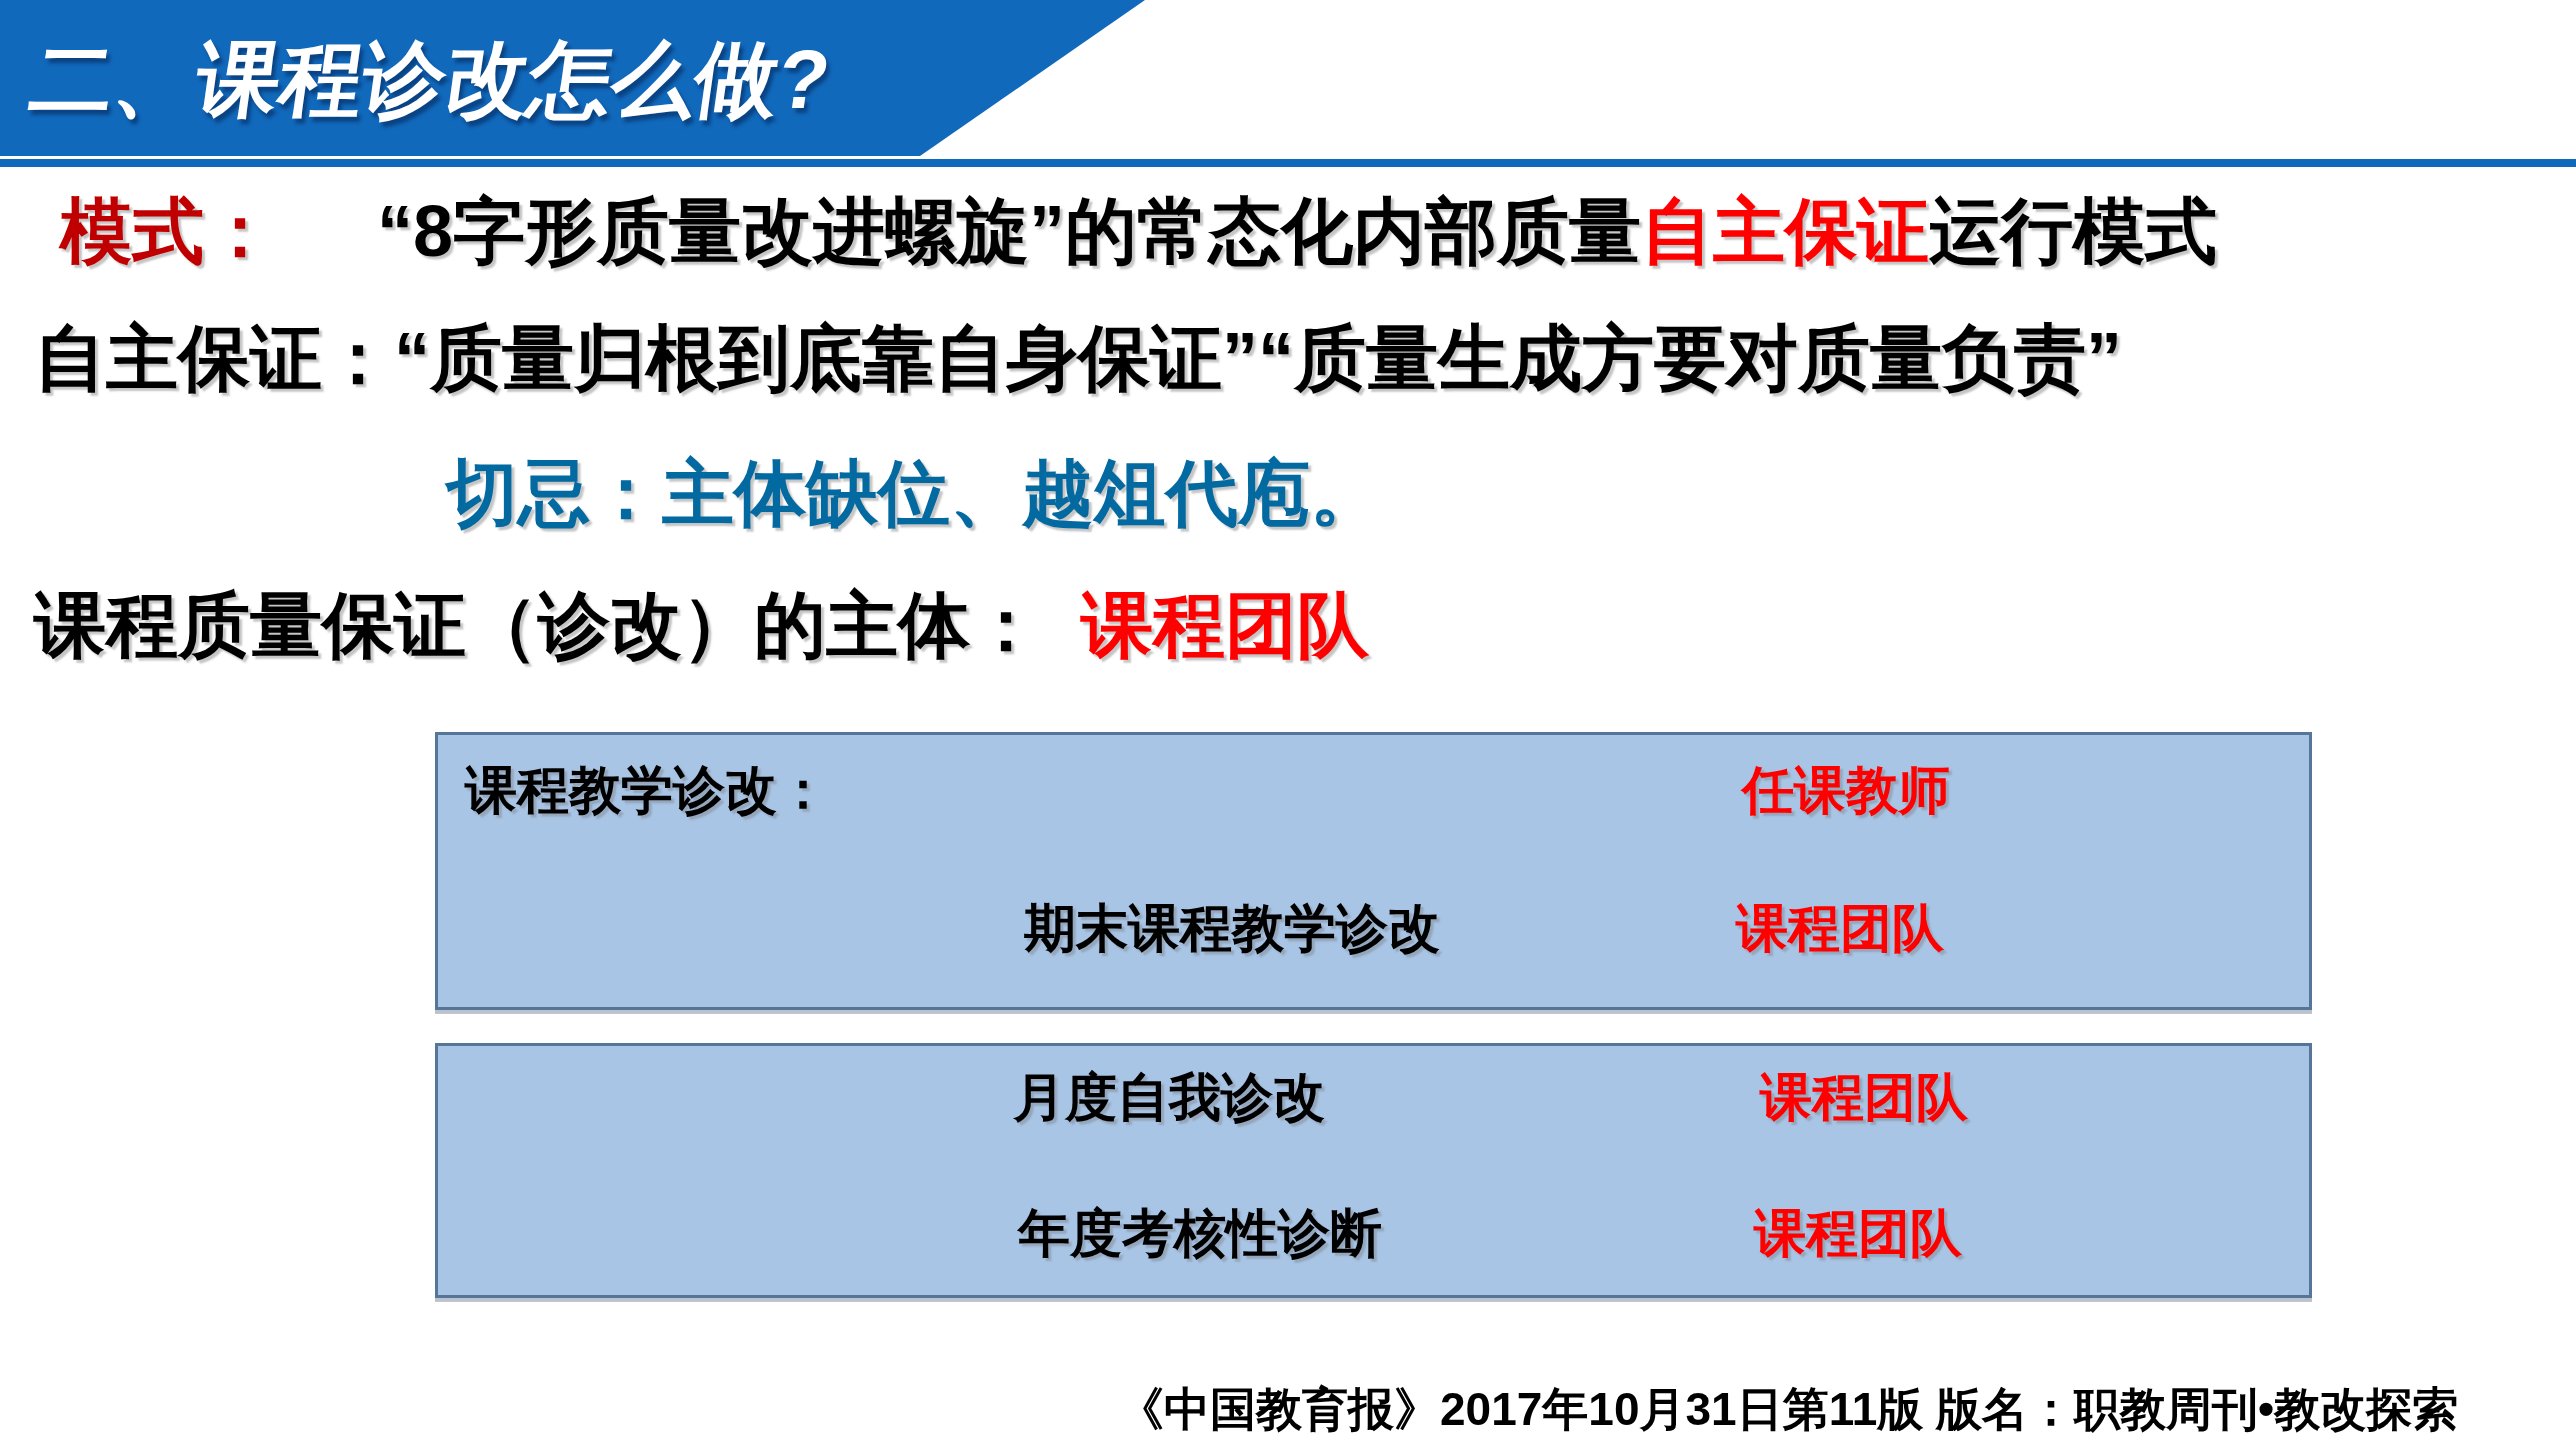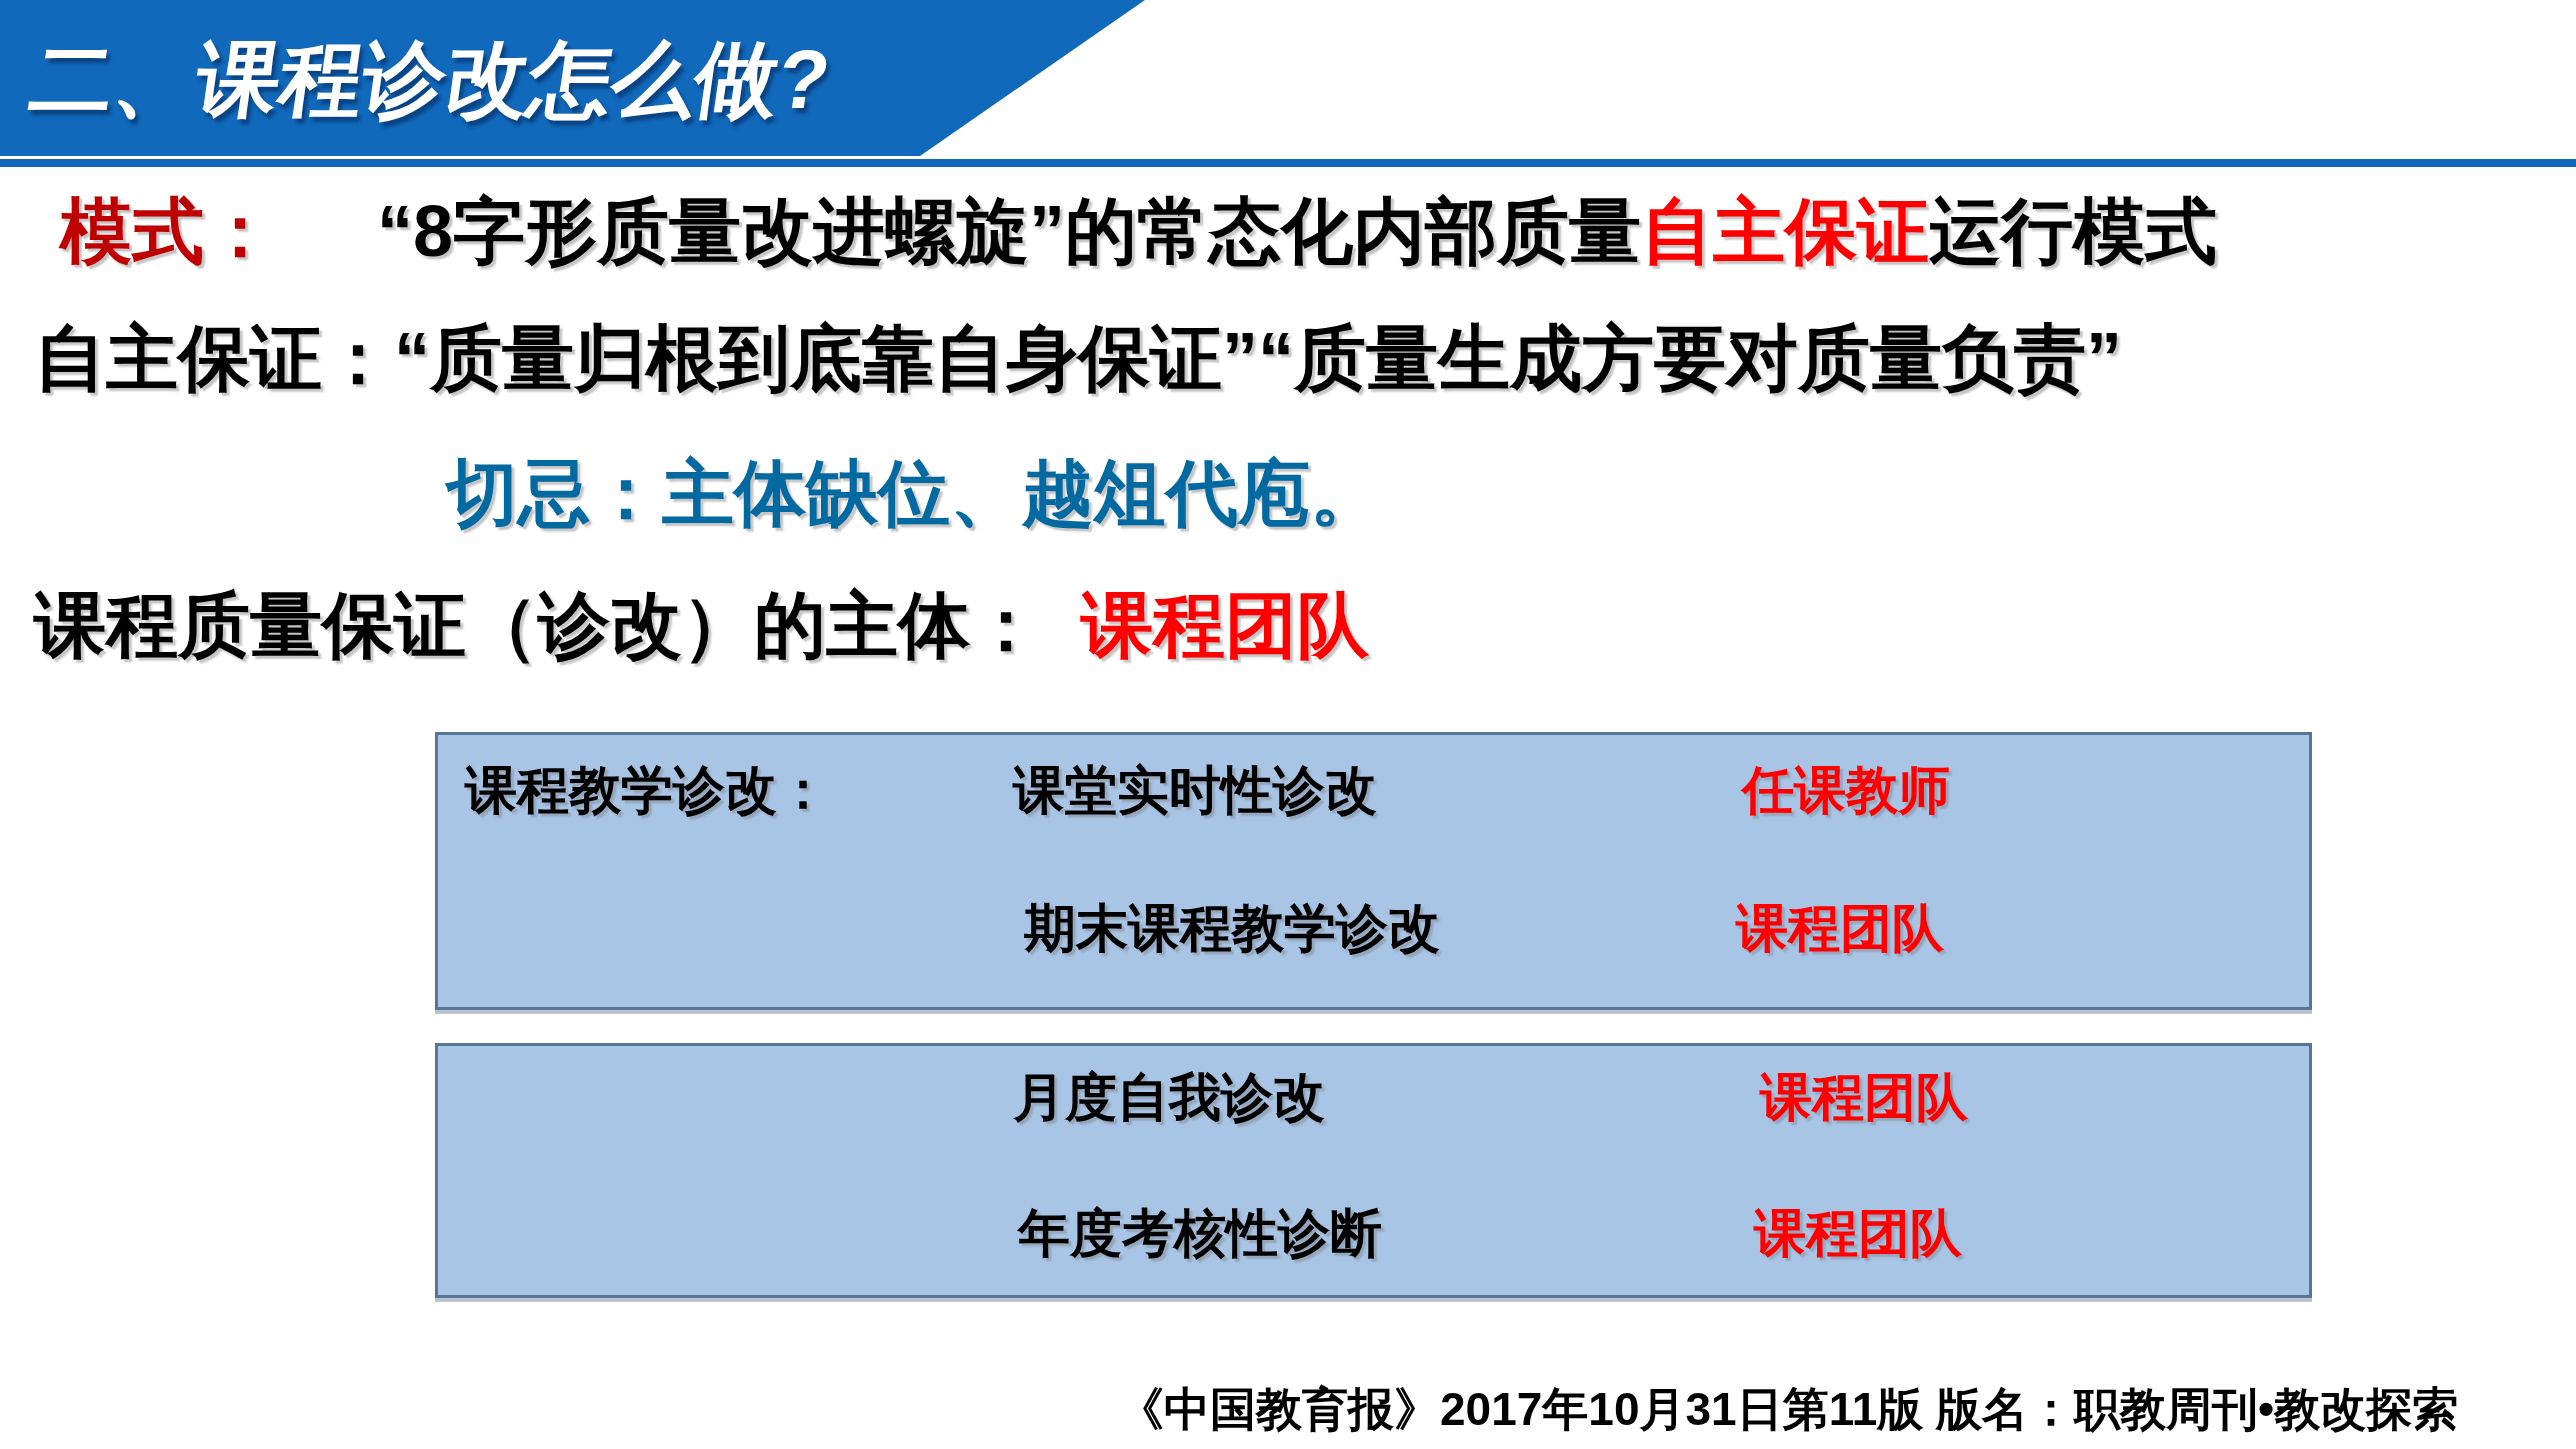--- a/index.html
+++ b/index.html
@@ -73,21 +73,20 @@
   <div class="line line1"><span class="darkred">模式：</span><span class="gap1">“8字形质量改进螺旋”的常态化内部质量</span><span class="red">自主保证</span><span>运行模式</span></div>
 
   <div class="line line2">自主保证：“质量归根到底靠自身保证”“质量生成方要对质量负责”</div>
 
   <div class="line line3">切忌：主体缺位、越俎代庖。</div>
 
   <div class="line line4"><span>课程质量保证（诊改）的主体：</span><span class="red gap2">课程团队</span></div>
 
   <div class="bluebox box1">
     <span style="left:27px;  top:21px;">课程教学诊改：</span>
-    <span style="left:575px; top:21px;">课堂实时性诊改</span>
     <span class="red" style="left:1304px;top:21px;">任课教师</span>
     <span style="left:586px; top:159px;">期末课程教学诊改</span>
     <span class="red" style="left:1298px;top:159px;">课程团队</span>
   </div>
 
   <div class="bluebox box2">
     <span style="left:575px; top:17.4px;">月度自我诊改</span>
     <span class="red" style="left:1322px;top:17.4px;">课程团队</span>
     <span style="left:580px; top:153px;">年度考核性诊断</span>
     <span class="red" style="left:1316px;top:153px;">课程团队</span>

